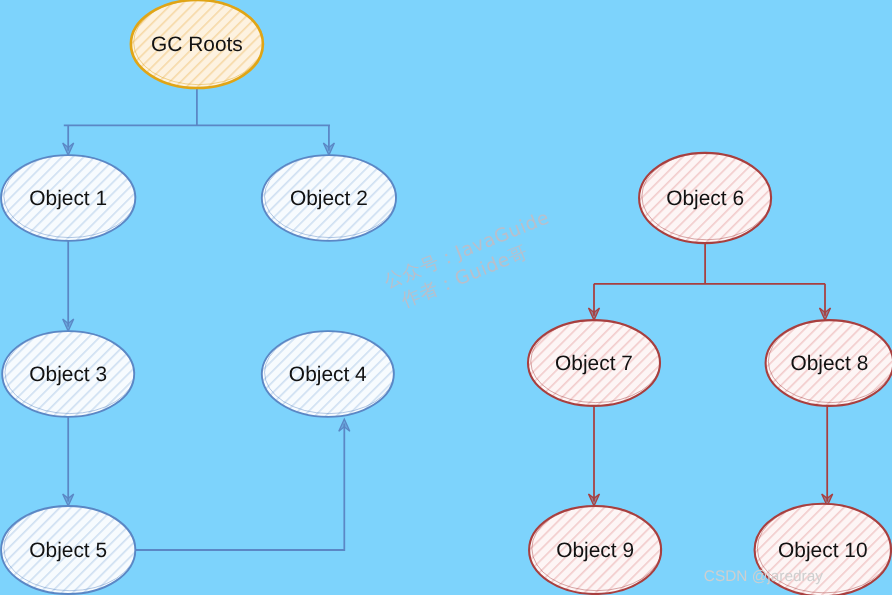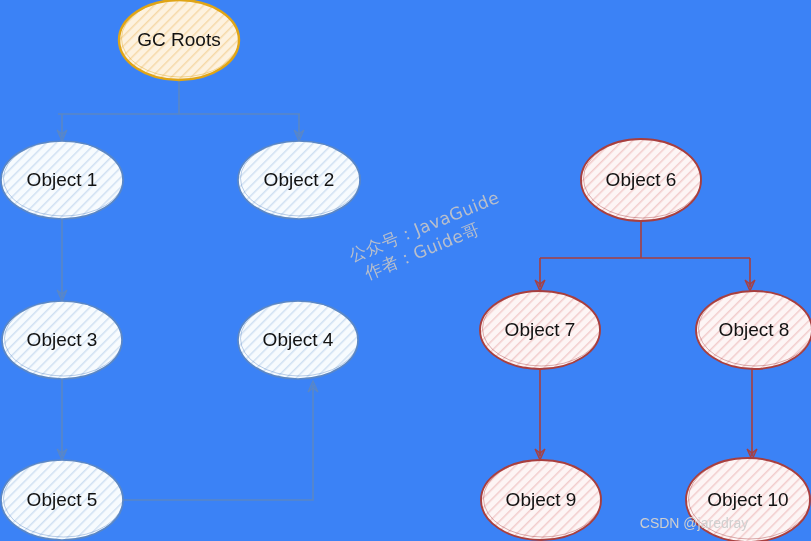--- a/index.html
+++ b/index.html
@@ -7,21 +7,21 @@
     padding: 0;
     background: #ffffff;
   }
   body {
     font-family: "Liberation Sans", sans-serif;
   }
   #canvas-root {
     position: relative;
     width: 811px;
     height: 541px;
-    background: #3b82f6;
+    background: #7dd3fc;
     overflow: hidden;
   }
   #diagram-svg {
     position: absolute;
     top: 0;
     left: 0;
     width: 811px;
     height: 541px;
     display: block;
   }

